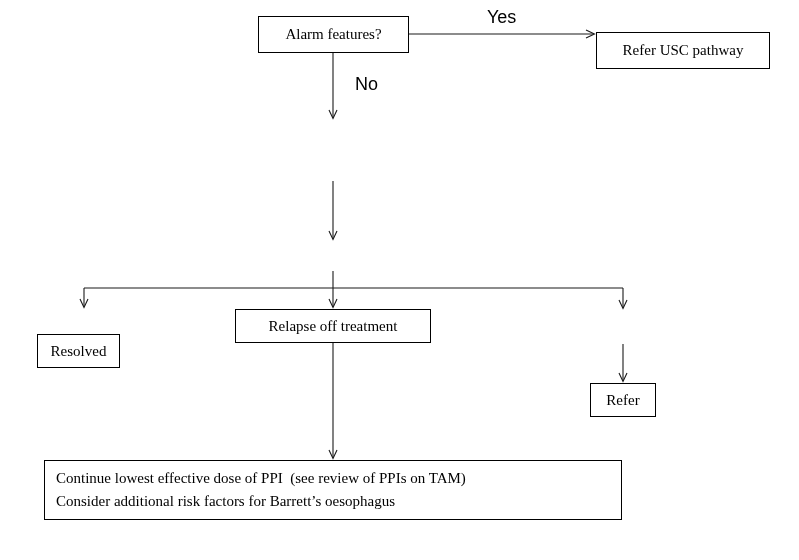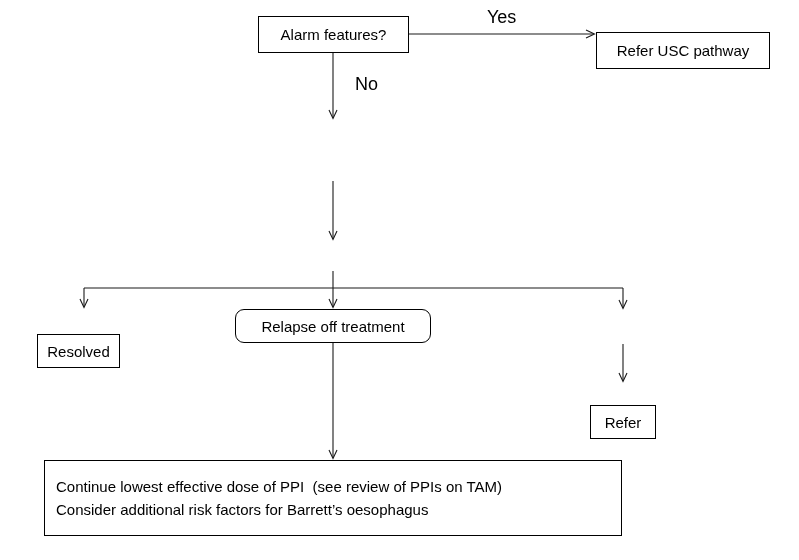--- a/index.html
+++ b/index.html
@@ -19,20 +19,21 @@
     position: absolute;
     box-sizing: border-box;
     border: 1px solid #000000;
     background: #ffffff;
     color: #000000;
     font-size: 15px;
     line-height: 23px;
     display: flex;
     flex-direction: column;
     justify-content: center;
+    font-family: Liberation Serif, serif;
   }
   .node.center { align-items: center; }
   .node.left   { align-items: flex-start; padding-left: 11px; }
   .node .line { white-space: pre; }
   .edge-label {
     position: absolute;
     font-size: 18px;
     color: #000000;
     white-space: pre;
   }
@@ -92,27 +93,27 @@
   </div>
 
   <div class="edge-label" style="left:355px; top:74px;">No</div>
 
 
 
   <div class="node center" style="left:37px; top:309px; width:83px; height:34px;margin-top:25px;">
     <span class="line">Resolved</span>
   </div>
 
-  <div class="node center" style="left:235px; top:309px; width:196px; height:34px;border-radius:9px;">
+  <div class="node center" style="left:235px; top:309px; width:196px; height:34px;">
     <span class="line">Relapse off treatment</span>
   </div>
 
 
-  <div class="node center" style="left:590px; top:405px; width:66px; height:34px;">
+  <div class="node center" style="left:590px; top:383px; width:66px; height:34px;">
     <span class="line">Refer</span>
   </div>
 
-  <div class="node left" style="left:44px; top:460px; width:578px; height:76px;">
+  <div class="node left" style="left:44px; top:460px; width:578px; height:60px;">
     <span class="line">Continue lowest effective dose of PPI  (see review of PPIs on TAM)</span>
     <span class="line">Consider additional risk factors for Barrett’s oesophagus</span>
   </div>
 
 </div>
 
 </body></html>

